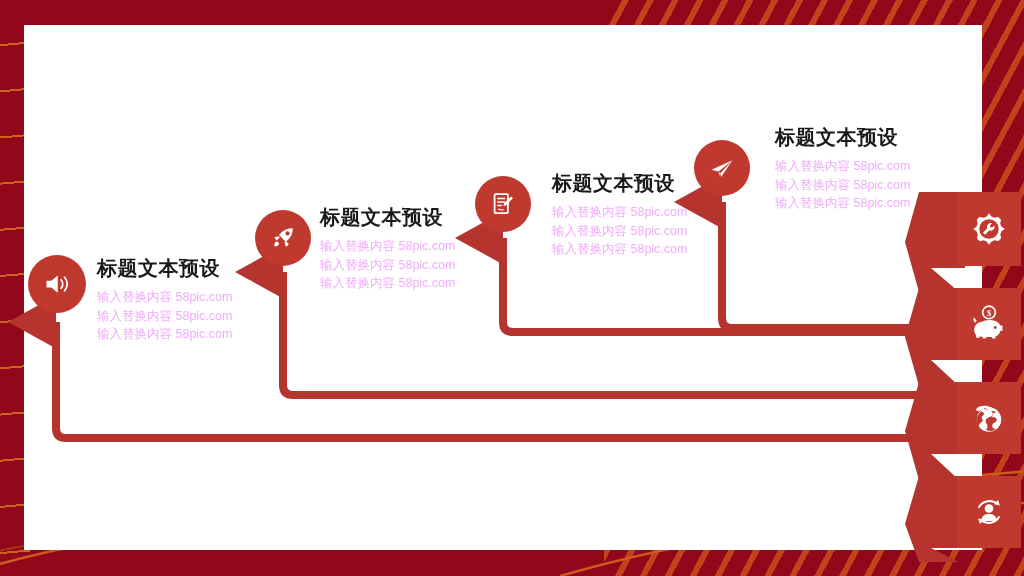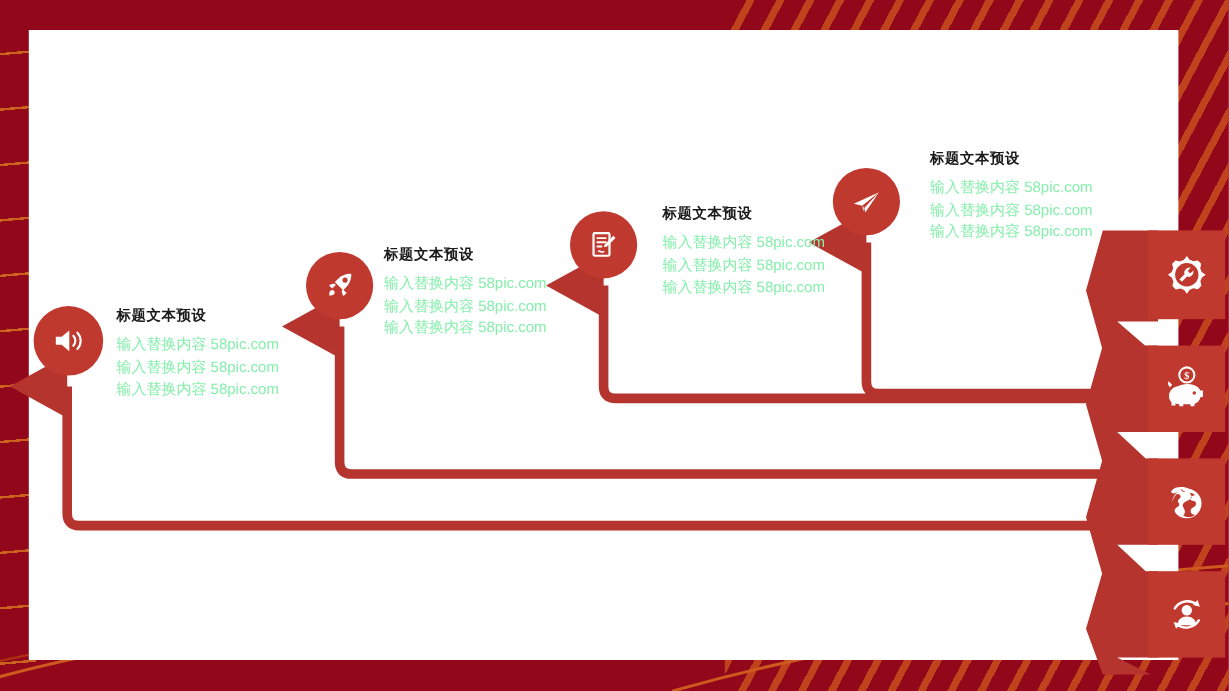--- a/index.html
+++ b/index.html
@@ -78,30 +78,30 @@
     width: 1024px;
     height: 576px;
     pointer-events: none;
   }
 
   
   .node {
     position: absolute;
   }
   .node .title {
-    font-size: 12px;
+    font-size: 20px;
     font-weight: bold;
     color: #1a1a1a;
     letter-spacing: 0.5px;
     margin: 0 0 6px 0;
     white-space: nowrap;
   }
   .node .line {
     font-size: 12.5px;
-    color: #86efac;
+    color: #f0abfc;
     line-height: 18.5px;
     white-space: nowrap;
   }
 
   
   .bullet {
     position: absolute;
     border-radius: 50%;
     background: #c0392f;
     display: flex;

